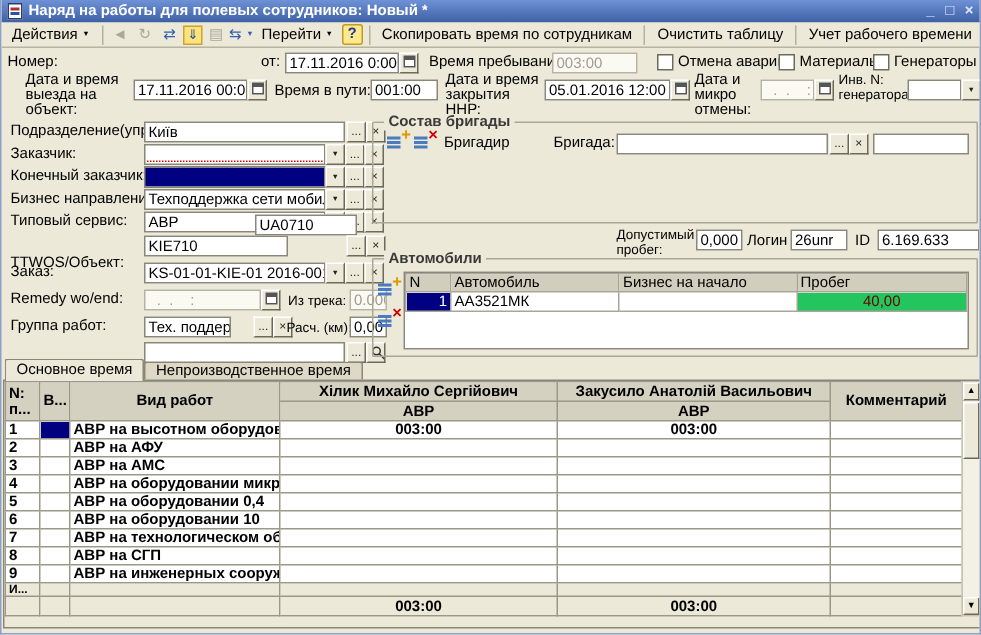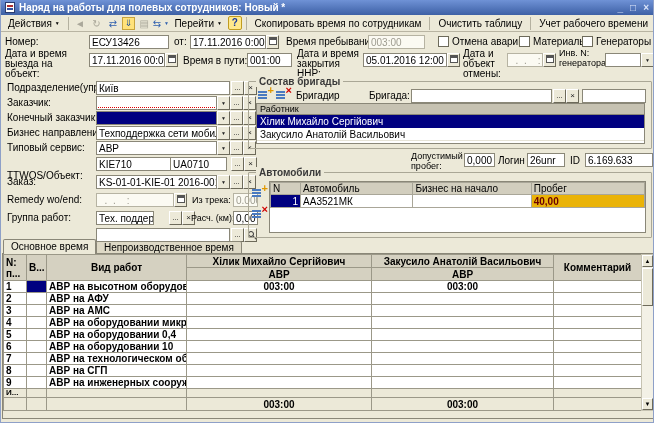--- a/index.html
+++ b/index.html
@@ -52,21 +52,21 @@
 .wrow{height:13px;line-height:13px;padding:0 3px;border-bottom:1px solid #e6e3d6;font-size:10px;white-space:nowrap;overflow:hidden;cursor:pointer}
 .wrow.sel{background:#000080;color:#fff;border-bottom-color:#000080}
 .link{position:absolute;color:#0000cc;white-space:nowrap;cursor:pointer}
 
 .ctab{position:absolute;background:#fff;border:1px solid #8a8778;overflow:hidden}
 table.cars{border-collapse:collapse;table-layout:fixed;width:375px;font-size:10px}
 .cars td{border:1px solid #a9a698;height:13px;padding:0 2px;overflow:hidden;white-space:nowrap}
 .cars thead td{background:#d2cebe;height:12px}
 .cn{text-align:right}
 .sel-cell{background:#000080;color:#fff}
-.alert{background:#eab308;color:#6b0000;text-align:left;font-weight:bold}
+.alert{background:#22c55e;color:#6b0000;text-align:center;font-weight:normal}
 
 .tab{position:absolute;line-height:13px;padding:0 7px;background:#ece9d8;border:1px solid #8a8778;border-bottom:none;border-radius:2px 2px 0 0;white-space:nowrap;cursor:pointer}
 .tab.active{top:239px;height:15px;z-index:5}
 .tab.inactive{top:241px;height:13px;background:#ded9c6;line-height:11px}
 .panel{position:absolute;left:1px;top:253px;width:652px;height:166px;border:1px solid #8a8778;background:#ece9d8}
 
 .mt{position:absolute;left:2px;top:254px;border-collapse:collapse;table-layout:fixed;background:#fff;font-size:10px;width:638px}
 .mt td{border:1px solid #9b9888;padding:0 2px;height:11px;overflow:hidden;white-space:nowrap;font-weight:bold}
 .mt .hrow td{background:#d5d1c1;text-align:center;height:13px}
 .hleft{text-align:left !important}
@@ -113,48 +113,47 @@
     <span class="help">?</span>
     <span class="tsep"></span>
     <span class="tbtn">Скопировать время по сотрудникам</span>
     <span class="tsep"></span>
     <span class="tbtn">Очистить таблицу</span>
     <span class="tsep"></span>
     <span class="tbtn">Учет рабочего времени</span>
   </div>
 
   <span class="lbl" style="left:4px;top:37px">Номер:</span>
-  <span class="fld" style="left:88px;top:35px;width:80px">ЕСУ13426</span>
   <span class="lbl" style="left:173px;top:37px">от:</span>
   <span class="fld" style="left:189px;top:35px;width:76px">17.11.2016 0:00:00</span>
   <span class="btnset" style="left:265px;top:35px">
       <span class="sb sb-c"><span class="calico"></span></span>
     </span>
   <span class="lbl" style="left:285px;top:37px">Время пребывания:</span>
   <span class="fld dis" style="left:367px;top:35px;width:57px">003:00</span>
   <span class="cb" style="left:437px;top:36px"></span>
   <span class="lbl" style="left:451px;top:37px">Отмена аварии</span>
   <span class="cb" style="left:518px;top:36px"></span>
   <span class="lbl" style="left:532px;top:37px">Материалы</span>
   <span class="cb" style="left:581px;top:36px"></span>
   <span class="lbl" style="left:595px;top:37px">Генераторы</span>
 
-  <span class="lbl wrap" style="left:4px;top:49px;width:84px">Дата и время выезда на объект:</span>
+  <span class="lbl wrap" style="left:16px;top:49px;width:84px">Дата и время выезда на объект:</span>
   <span class="fld" style="left:88px;top:53px;width:76px">17.11.2016 00:0</span>
   <span class="btnset" style="left:164px;top:53px">
       <span class="sb sb-c"><span class="calico"></span></span>
     </span>
   <span class="lbl" style="left:182px;top:56px">Время в пути:</span>
   <span class="fld" style="left:246px;top:53px;width:45px">001:00</span>
   <span class="lbl wrap" style="left:296px;top:49px;width:66px">Дата и время закрытия ННР:</span>
   <span class="fld" style="left:362px;top:53px;width:84px">05.01.2016 12:00</span>
   <span class="btnset" style="left:446px;top:53px">
       <span class="sb sb-c"><span class="calico"></span></span>
     </span>
-  <span class="lbl wrap" style="left:462px;top:49px;width:58px">Дата и объект отмены:</span>
+  <span class="lbl wrap" style="left:462px;top:49px;width:58px">Дата и микро отмены:</span>
   <span class="fld dis" style="left:506px;top:53px;width:36px">  .  .    :</span>
   <span class="btnset" style="left:542px;top:53px">
       <span class="sb sb-c"><span class="calico"></span></span>
     </span>
   <span class="lbl wrap small" style="left:558px;top:48px;width:50px">Инв. N: генератора:</span>
   <span class="fld" style="left:604px;top:53px;width:36px"></span>
   <span class="btnset" style="left:640px;top:53px">
       <span class="sb sb-d">▼</span>
     </span>
 
@@ -192,21 +191,21 @@
   <span class="lbl" style="left:6px;top:143px">Типовый сервис:</span>
   <span class="fld" style="left:95px;top:141px;width:121px">АВР</span>
   <span class="btnset" style="left:216px;top:141px">
       <span class="sb sb-d">▼</span>
       <span class="sb sb-m">...</span>
       <span class="sb sb-x">×</span>
     </span>
 
   <span class="lbl" style="left:6px;top:171px">TTWOS/Объект:</span>
   <span class="fld" style="left:95px;top:157px;width:96px">KIE710</span>
-  <span class="fld" style="left:169px;top:157px;width:57px">UA0710</span>
+  <span class="fld" style="left:169px;top:143px;width:68px">UA0710</span>
   <span class="btnset" style="left:230px;top:157px">
       <span class="sb sb-m">...</span>
       <span class="sb sb-x">×</span>
     </span>
 
   <span class="lbl" style="left:6px;top:177px">Заказ:</span>
   <span class="fld" style="left:95px;top:175px;width:121px">KS-01-01-KIE-01 2016-001</span>
   <span class="btnset" style="left:216px;top:175px">
       <span class="sb sb-d">▼</span>
       <span class="sb sb-m">...</span>
@@ -246,27 +245,20 @@
       <i></i>
     </span>
   <span class="lbl" style="left:295px;top:91px">Бригадир</span>
   <span class="lbl" style="left:368px;top:91px">Бригада:</span>
   <span class="fld" style="left:410px;top:89px;width:141px"></span>
   <span class="btnset" style="left:552px;top:89px">
       <span class="sb sb-m">...</span>
       <span class="sb sb-x">×</span>
     </span>
   <span class="fld" style="left:581px;top:89px;width:64px"></span>
-  <div class="wtab" style="left:255px;top:103px;width:389px;height:41px">
-    <div class="whd">Работник</div>
-    <div>
-        <div class="wrow sel">Хілик Михайло Сергійович</div>
-        <div class="wrow">Закусило Анатолій Васильович</div>
-      </div>
-  </div>
 
   <span class="lbl wrap small" style="left:410px;top:151px;width:52px">Допустимый пробег:</span>
   <span class="fld r" style="left:463px;top:153px;width:31px">0,000</span>
   <span class="lbl" style="left:497px;top:156px">Логин</span>
   <span class="fld" style="left:526px;top:153px;width:38px">26unr</span>
   <span class="lbl" style="left:569px;top:156px">ID</span>
   <span class="fld" style="left:584px;top:153px;width:68px">6.169.633</span>
 
   <div class="gbox" style="left:247px;top:172px;width:404px;height:66px"></div>
   <span class="gtitle" style="left:255px;top:167px">Автомобили</span>

